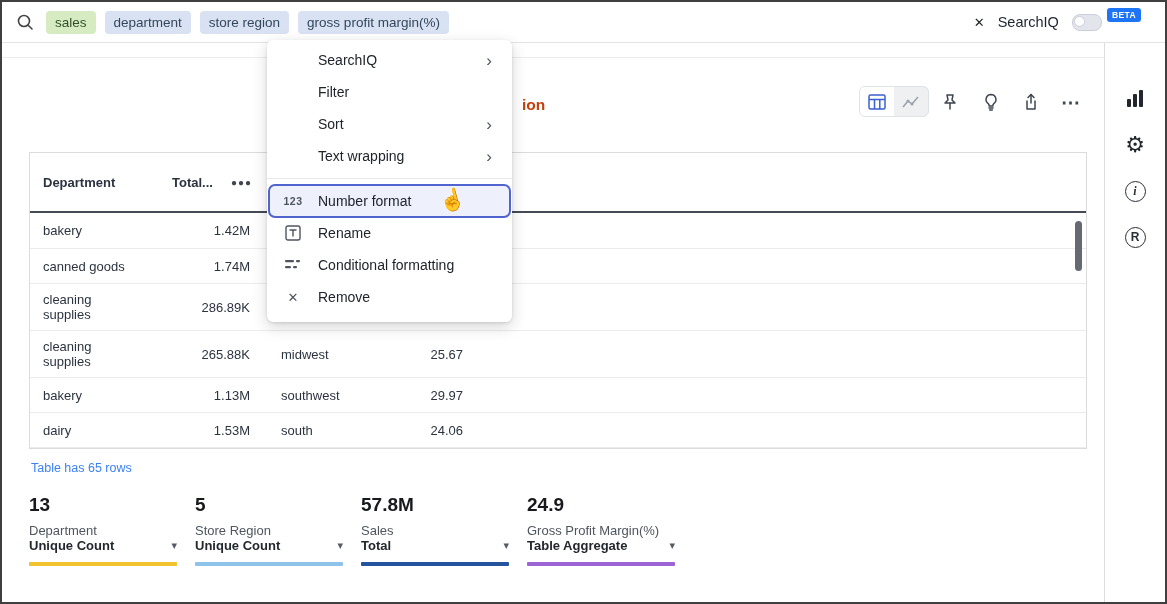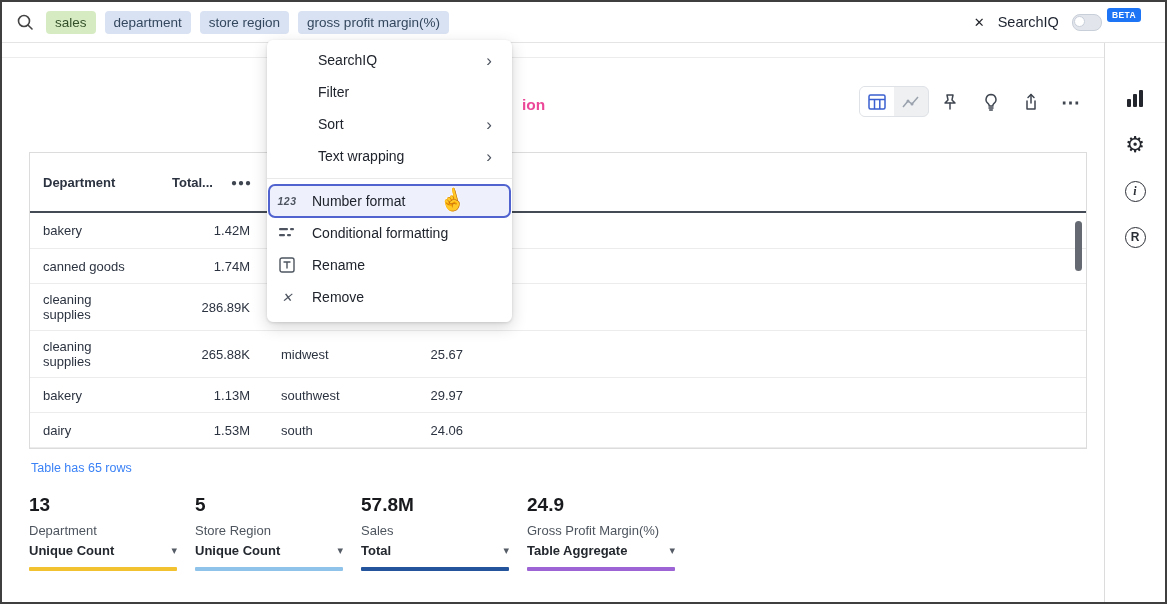--- a/index.html
+++ b/index.html
@@ -29,21 +29,21 @@
   .gear-glyph{font-size:22px;color:#23262c;line-height:1;}
   .circle-icon{width:21px;height:21px;border-radius:50%;border:1.6px solid #2a2e35;box-sizing:border-box;
                display:flex;align-items:center;justify-content:center;}
   .info-i{font-family:"Liberation Serif",serif;font-style:italic;font-weight:bold;font-size:12px;color:#2a2e35;}
   .r-g{font-weight:bold;font-size:12px;color:#2a2e35;}
 
   .content-topline{position:absolute;left:0;top:55px;width:1106px;height:1px;background:#ececec;}
 
   
   .title-start{position:absolute;left:27px;top:94px;font-size:15.5px;font-weight:bold;color:#1d232f;z-index:1;}
-  .title-end{position:absolute;left:520px;top:94px;font-size:15.5px;font-weight:bold;color:#ec4899;z-index:1;}
+  .title-end{position:absolute;left:520px;top:94px;font-size:15.5px;font-weight:bold;color:#c2410c;z-index:1;}
 
   
   .viewtoggle{position:absolute;left:857px;top:84px;width:70px;height:31px;border:1px solid #dfe2e6;border-radius:6px;
               display:flex;overflow:hidden;box-sizing:border-box;background:#eef0f2;}
   .vseg{flex:1;display:flex;align-items:center;justify-content:center;cursor:pointer;}
   .vseg.sel{background:#fff;}
   .tool-btn{position:absolute;top:84px;width:32px;height:32px;display:flex;align-items:center;justify-content:center;
             border-radius:50%;cursor:pointer;}
   .ellipsis-glyph{font-size:19px;font-weight:bold;color:#3f4650;letter-spacing:1px;}
 
@@ -61,34 +61,34 @@
   .dots-btn{margin-left:14px;font-size:10px;letter-spacing:1px;color:#3f4650;cursor:pointer;padding:3px 4px;border-radius:4px;}
   .r1{height:36px;} .r2{height:35px;} .r3{height:47px;} .r4{height:47px;} .r5{height:35px;} .r6{height:35px;}
   .vscroll{position:absolute;right:4px;top:68px;width:7px;height:50px;background:#656a72;border-radius:4px;cursor:pointer;}
   .tfooter{position:absolute;left:29px;top:459px;font-size:12.5px;color:#3b82f6;}
 
   
   .kpis{position:absolute;left:27px;top:492px;display:flex;gap:18px;}
   .kpi{width:148px;}
   .kpi-value{font-size:19px;font-weight:bold;color:#17191c;}
   .kpi-name{font-size:13px;color:#4e555e;margin-top:7px;white-space:nowrap;}
-  .kpi-agg{display:flex;justify-content:space-between;align-items:center;margin-top:5px;cursor:pointer;}
+  .kpi-agg{display:flex;justify-content:space-between;align-items:center;cursor:pointer;}
   .kpi-agg-label{font-size:13px;font-weight:bold;color:#23272e;}
   .kpi-caret{font-size:11px;color:#565c66;}
   .kpi-bar{height:4px;margin-top:9px;border-radius:1px;}
 
   
   .menu{position:absolute;left:265px;top:38px;width:245px;background:#fff;border-radius:6px;z-index:50;
         box-shadow:0 1px 3px rgba(0,0,0,.12),0 5px 16px rgba(0,0,0,.16);padding:4px 0 9px 0;box-sizing:border-box;}
   .menu-item{height:32px;display:flex;align-items:center;margin:0 2px;padding-right:18px;border-radius:6px;
              font-size:14px;color:#20242c;cursor:pointer;position:relative;}
   .mi-label{white-space:nowrap;}
   .mi-label.no-icon{margin-left:49px;}
-  .mi-icon{width:20px;margin-left:8px;margin-right:15px;display:flex;align-items:center;justify-content:center;
-           color:#4e5560;flex:none;font-style:italic;}
+  .mi-icon{width:20px;margin-left:14px;margin-right:15px;display:flex;align-items:center;justify-content:center;
+           color:#4e5560;flex:none;}
   .nf-123{font-size:10.5px;font-weight:bold;letter-spacing:.5px;}
   .mi-x{font-size:13px;}
   .mi-arrow{margin-left:auto;font-size:17px;color:#4e5560;line-height:1;}
   .menu-sep{height:1px;background:#e9e9e9;margin:6px 0;}
   .menu-item.focused{outline:2px solid #5063cf;outline-offset:-1px;background:#eef1fc;}
   .cursor-hand{position:absolute;left:437px;top:186px;font-size:21px;color:#000;z-index:60;
                transform:rotate(-14deg);text-shadow:0 0 2px #fff;pointer-events:none;}
 </style>
 </head>
 <body>
@@ -291,39 +291,39 @@
       <span class="mi-label no-icon">Text wrapping</span>
       <span class="mi-arrow">›</span>
     </div>
     <div class="menu-sep"></div>
     <div class="menu-item focused">
       <span class="mi-icon nf-123">123</span>
       <span class="mi-label">Number format</span>
     </div>
     <div class="menu-item">
       <span class="mi-icon">
+        <svg width="16" height="16" viewBox="0 0 16 16" fill="none" stroke="#4e5560" stroke-width="1.4" stroke-linecap="round">
+            <rect x="1" y="1" width="14" height="14" rx="2"></rect>
+            <path d="M5 5h6M8 5v6"></path>
+          </svg>
+      </span>
+      <span class="mi-label">Rename</span>
+    </div>
+    <div class="menu-item">
+      <span class="mi-icon">
         <svg width="16" height="14" viewBox="0 0 16 14" fill="#4e5560">
             <rect x="0" y="2" width="9" height="2.2" rx="1"></rect>
             <rect x="11" y="2" width="4" height="2.2" rx="1"></rect>
             <rect x="0" y="8" width="6" height="2.2" rx="1"></rect>
             <rect x="8" y="8" width="4" height="2.2" rx="1"></rect>
           </svg>
       </span>
       <span class="mi-label">Conditional formatting</span>
     </div>
     <div class="menu-item">
-      <span class="mi-icon">
-        <svg width="16" height="16" viewBox="0 0 16 16" fill="none" stroke="#4e5560" stroke-width="1.4" stroke-linecap="round">
-            <rect x="1" y="1" width="14" height="14" rx="2"></rect>
-            <path d="M5 5h6M8 5v6"></path>
-          </svg>
-      </span>
-      <span class="mi-label">Rename</span>
-    </div>
-    <div class="menu-item">
       <span class="mi-icon mi-x">✕</span>
       <span class="mi-label">Remove</span>
     </div>
   </div>
 
   <span class="cursor-hand">☝</span>
 
 </div>
 
 </body></html>

